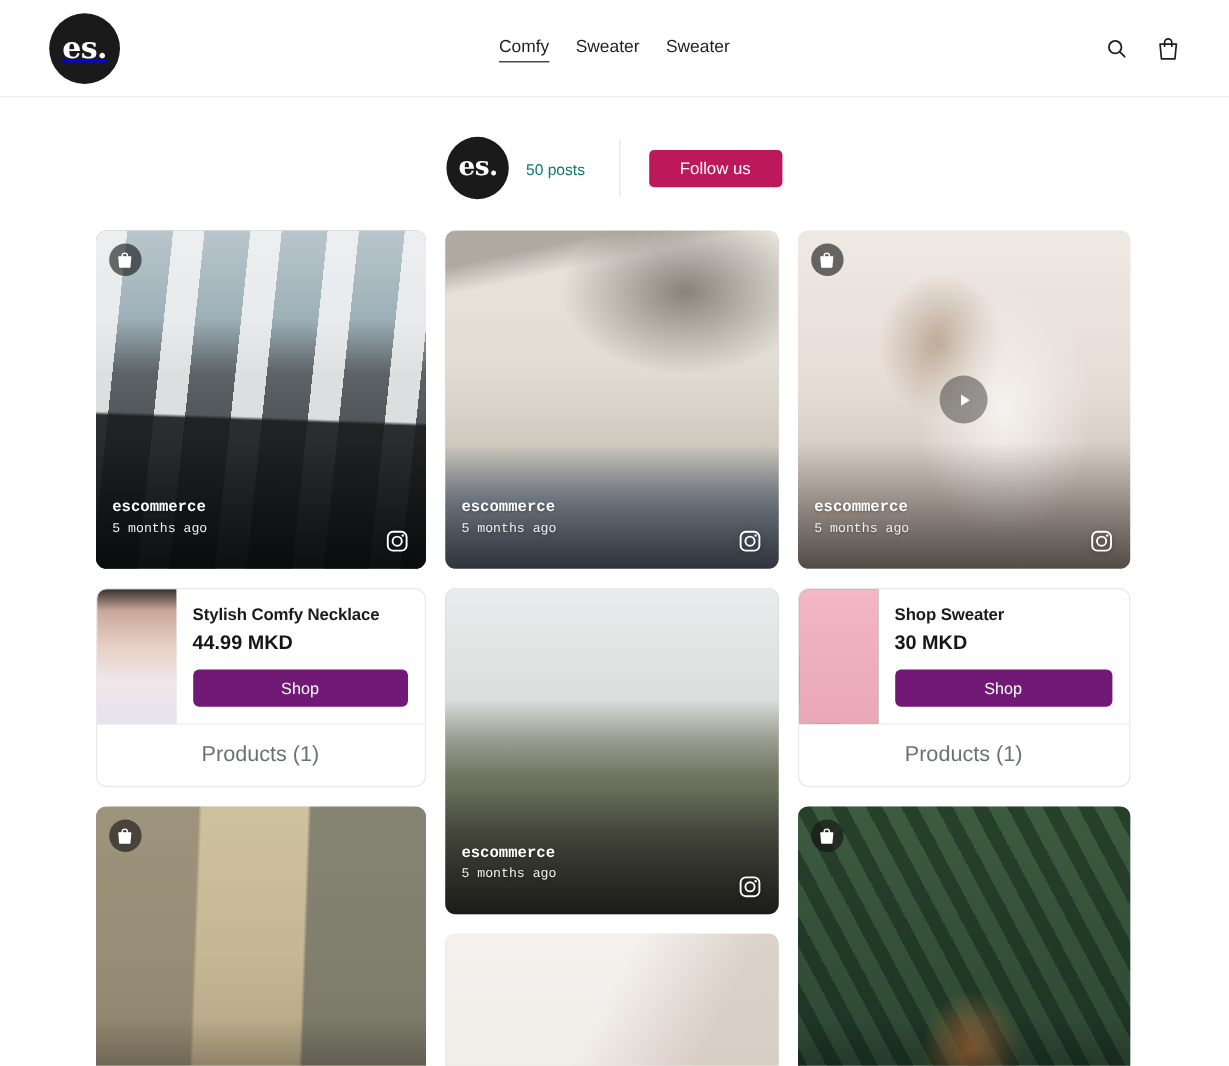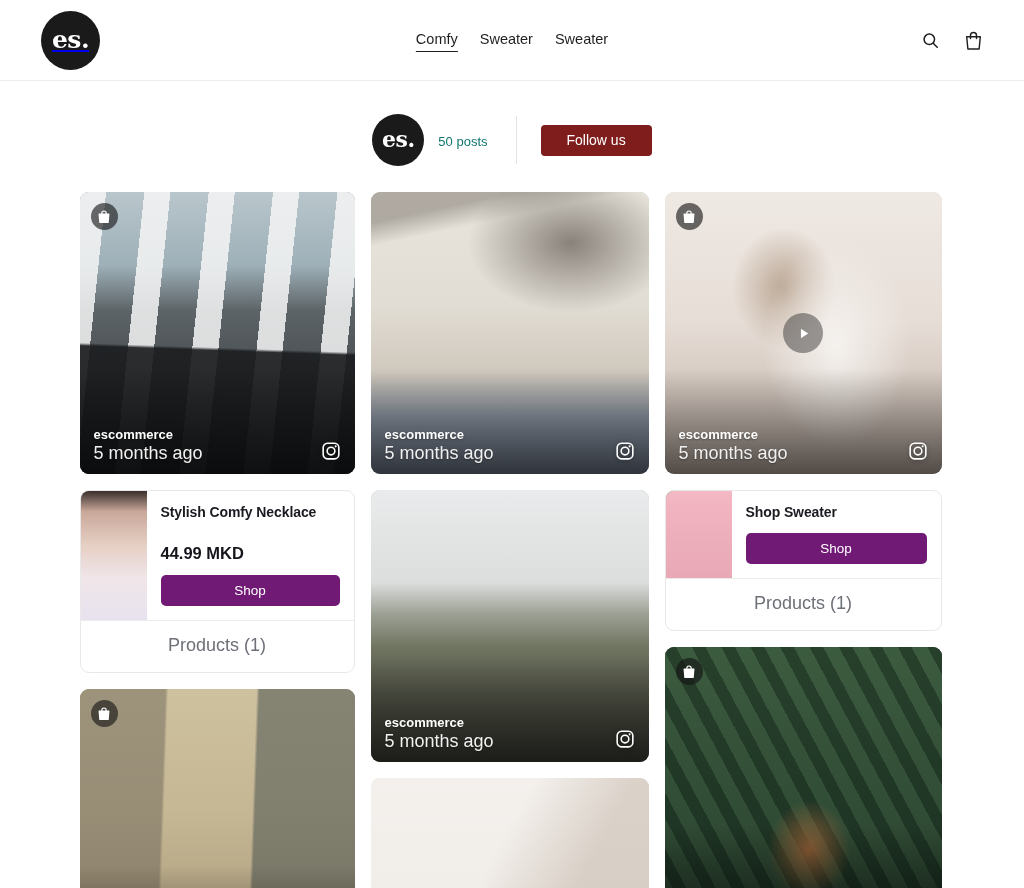--- a/index.html
+++ b/index.html
@@ -105,21 +105,21 @@
     line-height: 19px;
     margin-top: 2px;
   }
   .feed-divider {
     width: 1px;
     height: 48px;
     background: #e3e3e3;
     margin: 0 24px 0 28px;
   }
   .follow-btn {
-    background: #7f1d1d;
+    background: #be185d;
     color: #ffffff;
     border: none;
     border-radius: 4px;
     font-size: 14px;
     font-family: "Liberation Sans", sans-serif;
     padding: 0 26px;
     height: 31px;
     cursor: pointer;
     line-height: 31px;
   }
@@ -150,31 +150,32 @@
   }
   .post-overlay {
     position: absolute;
     left: 0; right: 0; bottom: 0;
     height: 105px;
     background: linear-gradient(to top, rgba(0,0,0,0.55) 0%, rgba(0,0,0,0.30) 45%, rgba(0,0,0,0) 100%);
     pointer-events: none;
   }
   .post-meta {
     position: absolute;
-    left: 14px; bottom: 12px;
+    left: 14px; bottom: 24px;
     color: #fff;
     text-shadow: 0 1px 2px rgba(0,0,0,0.35);
+    font-family: Liberation Mono, monospace;
   }
   .post-user {
     font-size: 13px;
     font-weight: 700;
     line-height: 18px;
   }
   .post-time {
-    font-size: 18px;
+    font-size: 11px;
     line-height: 17px;
     margin-top: 1px;
     color: #f0f0f0;
   }
   .post-source-icon {
     position: absolute;
     right: 14px; bottom: 13px;
     width: 20px; height: 20px;
     color: #ffffff;
     filter: drop-shadow(0 1px 2px rgba(0,0,0,0.35));
@@ -230,21 +231,21 @@
     letter-spacing: -0.1px;
     white-space: nowrap;
     overflow: hidden;
     text-overflow: ellipsis;
   }
   .product-price {
     font-size: 16.5px;
     font-weight: 700;
     color: #15151c;
     line-height: 22px;
-    margin-top: 20px;
+    margin-top: 3px;
   }
   .shop-btn {
     display: block;
     width: 100%;
     margin-top: 11px;
     height: 31px;
     background: #701a75;
     color: #ffffff;
     border: none;
     border-radius: 5px;
@@ -465,20 +466,21 @@
           <svg viewBox="0 0 24 24" width="17" height="17" fill="#fff">
             <path d="M8.4 5.4 18.6 12 8.4 18.6z"></path>
           </svg>
         </div>
       </div>
       <div class="product-card">
         <div class="product-body">
           <div class="product-thumb ph-greensweater"></div>
           <div class="product-info">
             <div class="product-title">Shop Sweater</div>
+            <div class="product-price">30 MKD</div>
             <button class="shop-btn">Shop</button>
           </div>
         </div>
         <div class="product-footer">Products (1)</div>
       </div>
       <div class="post-card">
         <div class="post-img ph-jungle" style="height: 282px;"></div>
         <div class="post-overlay"></div>
         <div class="bag-badge">
           <svg viewBox="0 0 24 24" width="14" height="15" fill="none" stroke="currentColor" stroke-width="2" stroke-linejoin="round">

